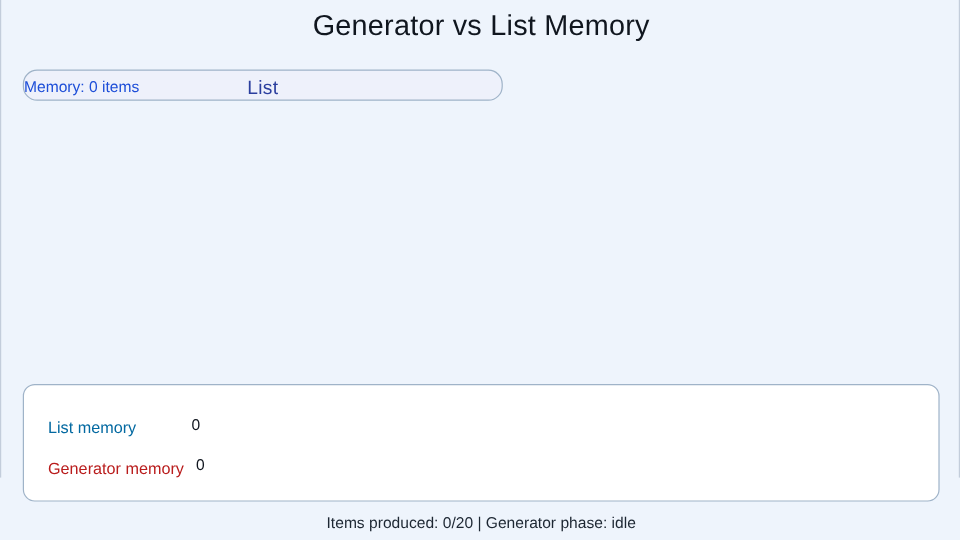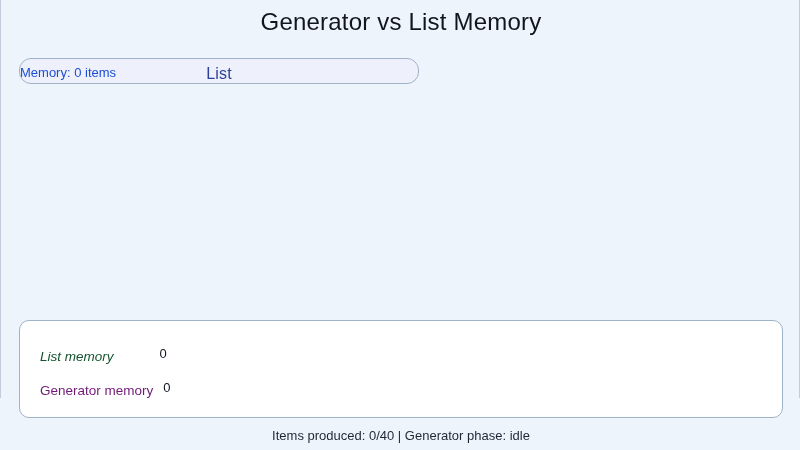--- a/index.html
+++ b/index.html
@@ -124,22 +124,22 @@
   }
   .bar-row {
     display: flex;
     align-items: center;
     height: 34px;
   }
   .bar-label {
     font-size: 13.5px;
     white-space: nowrap;
   }
-  .bar-label.list { color: #14532d; font-style: italic; }
-  .bar-label.gen  { color: #701a75; }
+  .bar-label.list { color: #0369a1; }
+  .bar-label.gen  { color: #b91c1c; }
   .bar-track {
     position: relative;
     height: 16px;
     margin-left: 4px;
     flex: 1;
   }
   .bar-fill {
     position: absolute;
     left: 0; top: 0; height: 16px;
     border-radius: 2px;
@@ -216,16 +216,16 @@
     <div class="bar-row">
       <span class="bar-label gen">Generator memory</span>
       <span class="bar-track">
         <span class="bar-fill gen" id="fill-1" style="width: 0px;"></span>
         <span class="bar-value" id="val-1" style="left: 6px;">0</span>
       </span>
     </div>
   </div>
 
   <div class="statusbar">
-    <span>Items produced: 0/40 | Generator phase: idle</span>
+    <span>Items produced: 0/20 | Generator phase: idle</span>
   </div>
 
 </div>
 
 </body></html>

